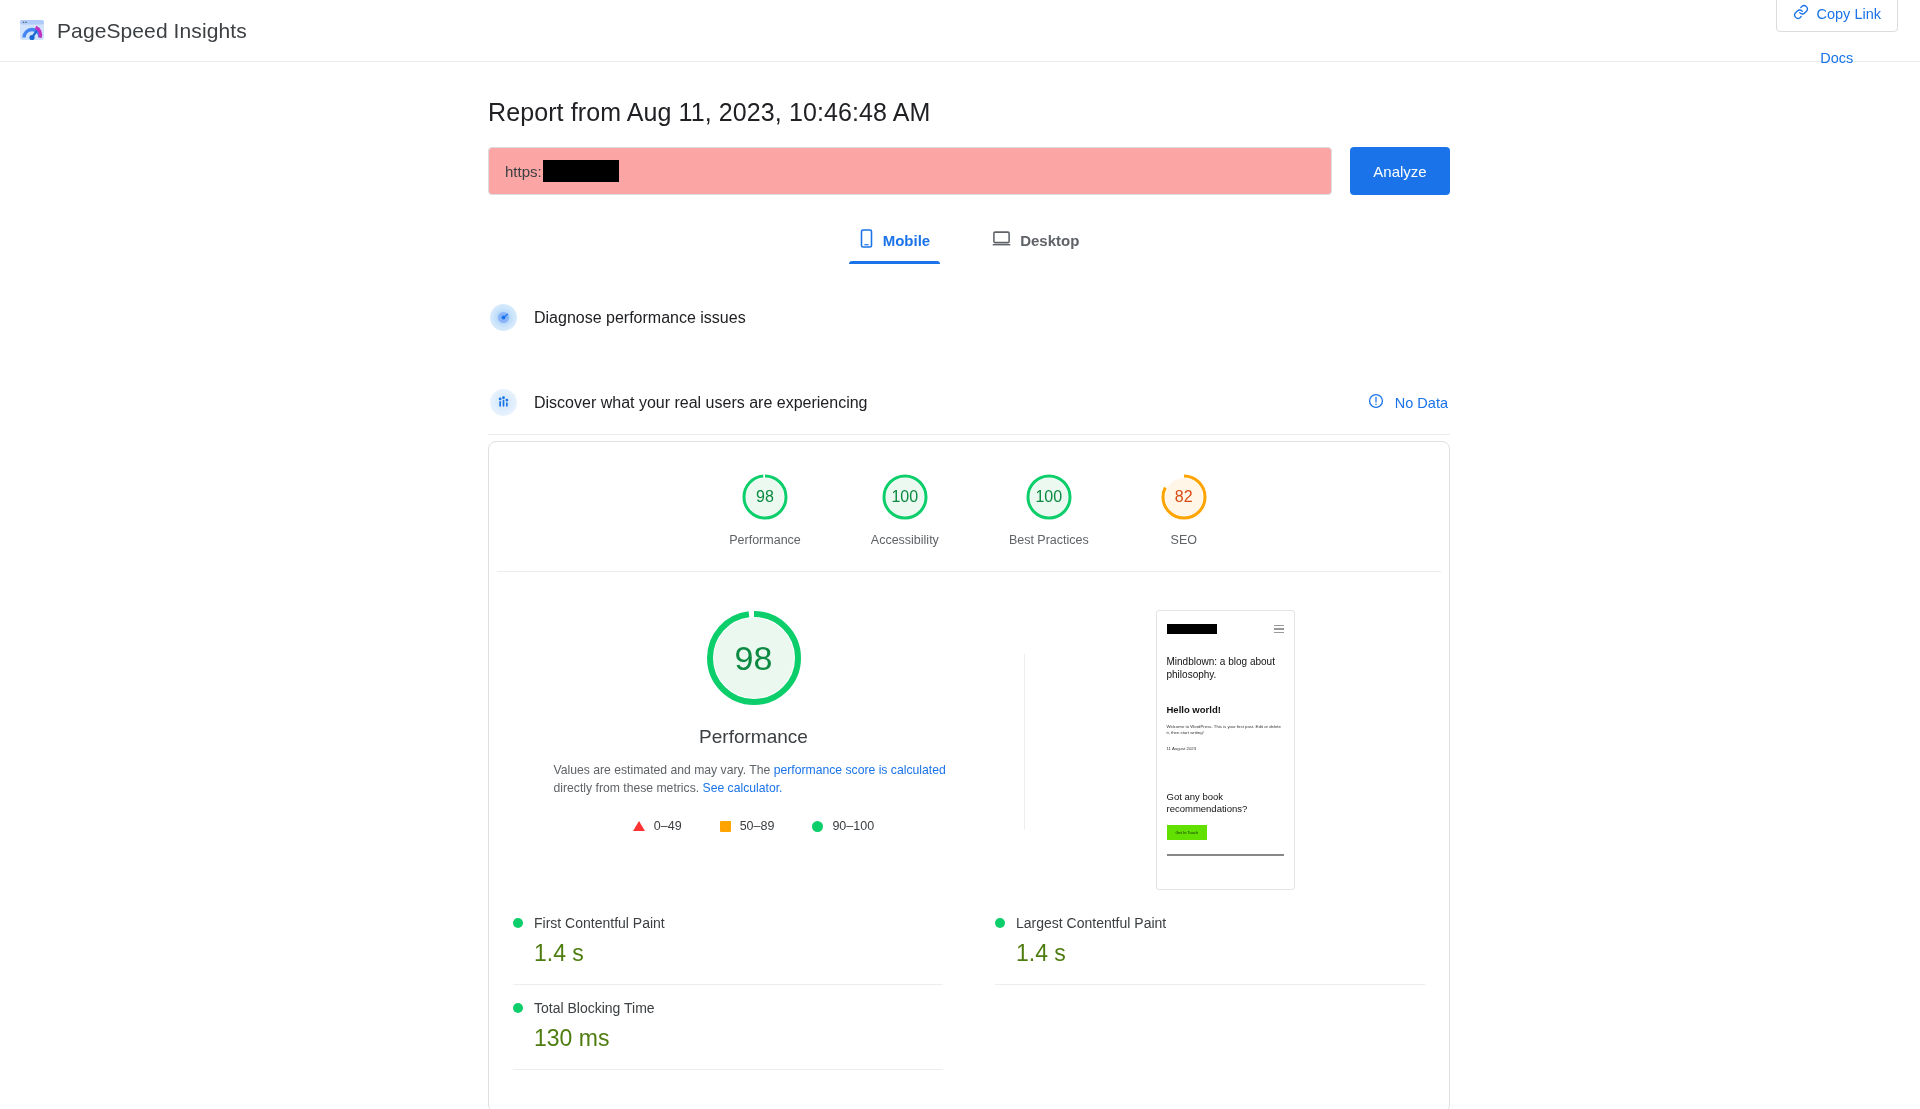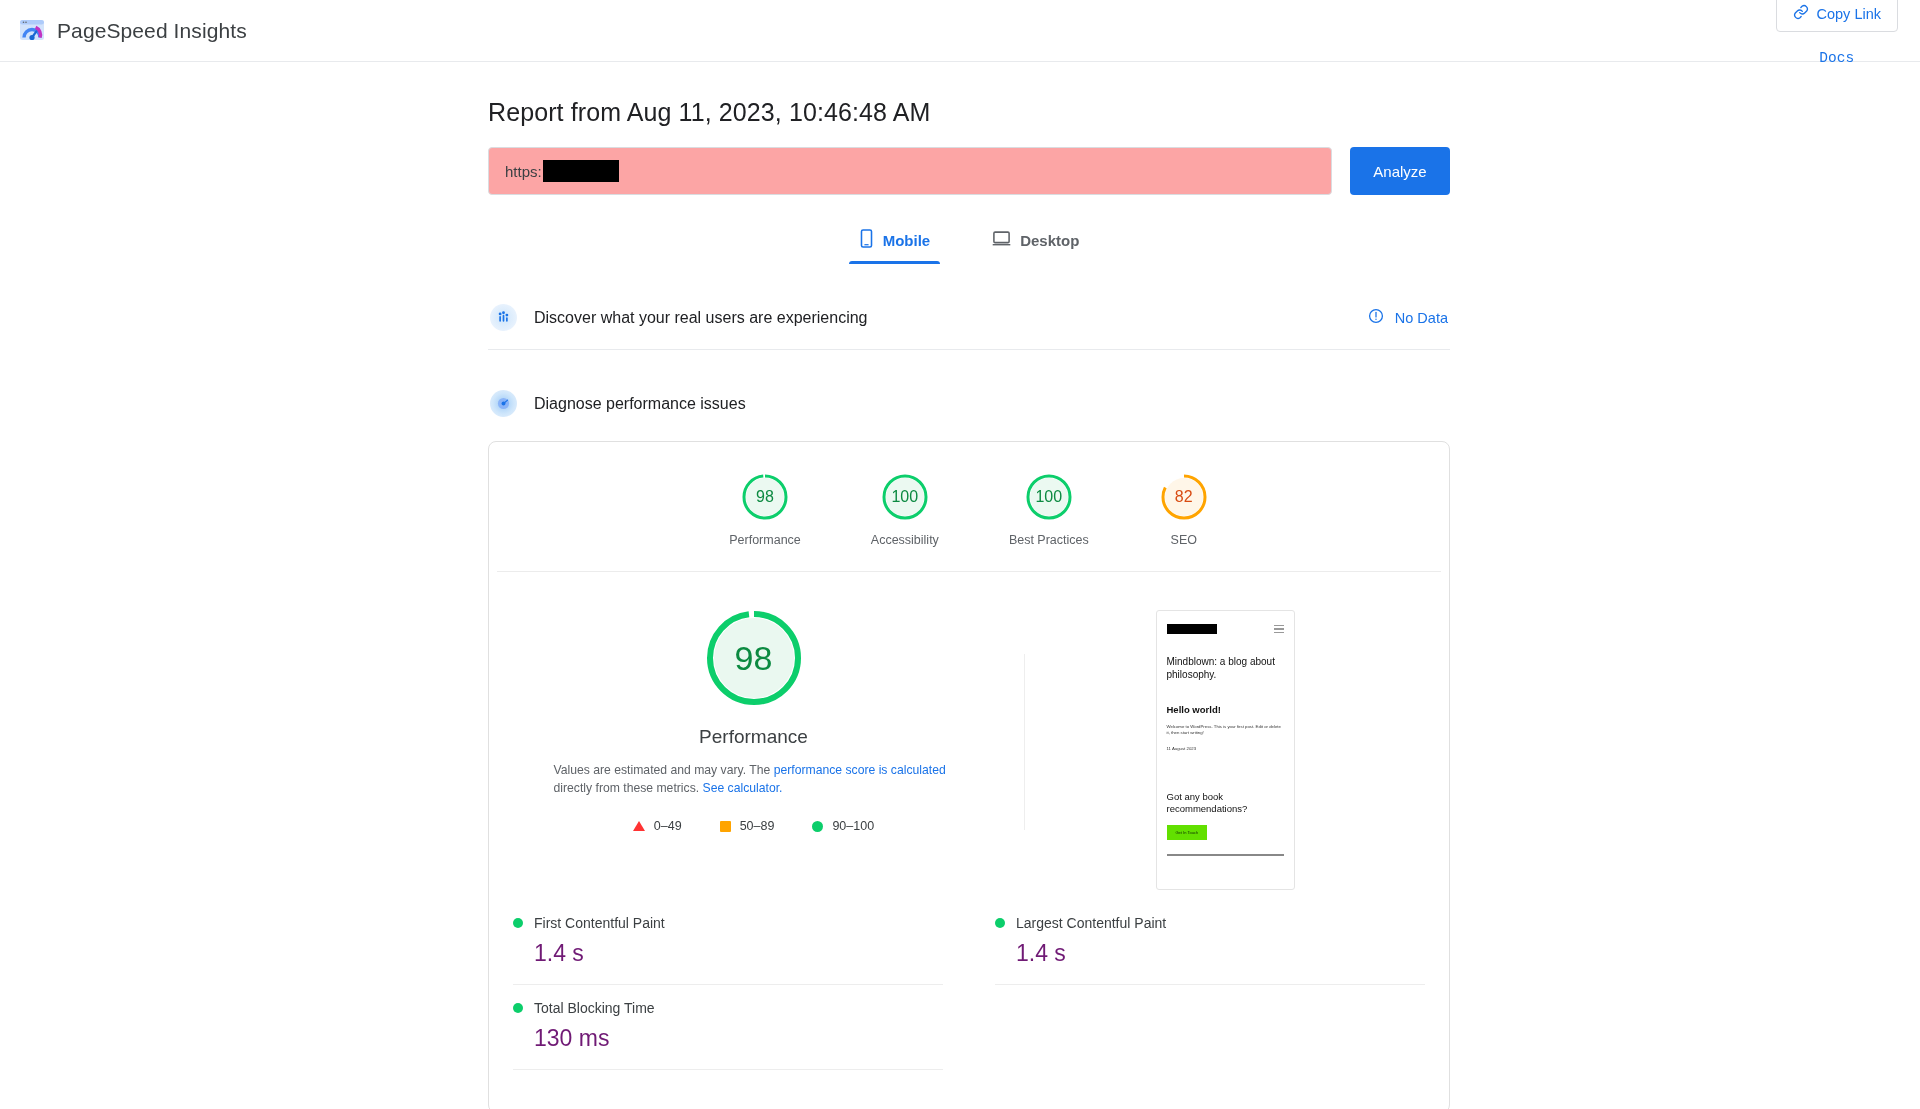--- a/index.html
+++ b/index.html
@@ -44,21 +44,20 @@
     font-size: 14.5px;
     background: #fff;
     cursor: pointer;
     font-family: "Liberation Sans", sans-serif;
   }
   .docs-link {
     color: #1a73e8;
     font-size: 14.5px;
     text-decoration: none;
     cursor: pointer;
-    font-family: Liberation Mono, monospace;
   }
 
   
   .page { width: 1920px; display: flex; justify-content: center; }
   .content { width: 962px; margin-left: 18px; padding-top: 18px; }
 
   .report-title {
     font-size: 25px;
     color: #202124;
     font-weight: 400;
@@ -301,21 +300,21 @@
   .metrics-col { flex: 1; }
   .metrics-col.left { padding-right: 26px; }
   .metrics-col.right { padding-left: 26px; }
   .metric {
     padding: 15px 0 17px 0;
     border-bottom: 1px solid #ededed;
   }
   .metric.last { border-bottom: none; }
   .metric-name { display: flex; align-items: center; gap: 11px; font-size: 14px; color: #3c4043; }
   .metric-dot { width: 10px; height: 10px; border-radius: 50%; background: #0cce6b; flex: 0 0 auto; }
-  .metric-value { font-size: 23px; color: #701a75; margin-top: 9px; margin-left: 21px; }
+  .metric-value { font-size: 23px; color: #4d7c0f; margin-top: 9px; margin-left: 21px; }
 </style>
 </head>
 <body>
 
 <div class="topbar">
   <div class="brand">
     <span class="brand-logo">
       <svg width="28" height="28" viewBox="0 0 28 28">
         <rect x="2" y="3" width="24" height="20" rx="2.5" fill="#d2e3fc"></rect>
         <rect x="2" y="3" width="24" height="4.5" rx="2.5" fill="#aecbfa"></rect>
@@ -370,20 +369,33 @@
         <span>
           <svg width="19" height="17" viewBox="0 0 22 18" fill="none" stroke="#5f6368" stroke-width="1.8">
             <rect x="2.2" y="1.6" width="17.6" height="12.2" rx="1.4"></rect>
             <line x1="0.8" y1="16.2" x2="21.2" y2="16.2" stroke-width="1.6"></line>
           </svg>
         </span>
         <span>Desktop</span>
       </div>
     </div>
 
+    <div class="section-row">
+      <div class="section-left">
+        <span class="round-icon diag">
+          <svg width="13" height="13" viewBox="0 0 14 14">
+            <circle cx="7" cy="7" r="6" fill="#8ab4f8"></circle>
+            <circle cx="7" cy="7" r="2.1" fill="#1a73e8"></circle>
+            <path d="M7 7 L11.4 3.4" stroke="#1a73e8" stroke-width="1.3" stroke-linecap="round"></path>
+          </svg>
+        </span>
+        <span class="section-label">Diagnose performance issues</span>
+      </div>
+    </div>
+
     <div class="section-row bordered">
       <div class="section-left">
         <span class="round-icon users">
           <svg width="15" height="15" viewBox="0 0 16 16" fill="#1a73e8">
             <circle cx="4.4" cy="4.2" r="1.5"></circle>
               <rect x="3.5" y="6.4" width="1.8" height="6" rx="0.9"></rect>
             <circle cx="8" cy="2.9" r="1.5"></circle>
               <rect x="7.1" y="5.1" width="1.8" height="7.3" rx="0.9"></rect>
             <circle cx="11.6" cy="5.4" r="1.5"></circle>
               <rect x="10.7" y="7.6" width="1.8" height="4.8" rx="0.9"></rect>
@@ -396,33 +408,20 @@
           <svg width="16" height="16" viewBox="0 0 20 20" fill="none" stroke="#1a73e8" stroke-width="1.6">
             <circle cx="10" cy="10" r="8"></circle>
             <line x1="10" y1="5.6" x2="10" y2="11.2" stroke-linecap="round"></line>
             <circle cx="10" cy="14" r="0.9" fill="#1a73e8" stroke="none"></circle>
           </svg>
         </span>
         <span>No Data</span>
       </div>
     </div>
 
-    <div class="section-row">
-      <div class="section-left">
-        <span class="round-icon diag">
-          <svg width="13" height="13" viewBox="0 0 14 14">
-            <circle cx="7" cy="7" r="6" fill="#8ab4f8"></circle>
-            <circle cx="7" cy="7" r="2.1" fill="#1a73e8"></circle>
-            <path d="M7 7 L11.4 3.4" stroke="#1a73e8" stroke-width="1.3" stroke-linecap="round"></path>
-          </svg>
-        </span>
-        <span class="section-label">Diagnose performance issues</span>
-      </div>
-    </div>
-
     <div class="report-card">
 
       <div class="gauges">
 
         <div class="gauge">
           <div class="gauge-ring">
             <svg width="50" height="50" viewBox="0 0 50 50">
               <circle cx="25" cy="25" r="19" fill="#ebf9f1"></circle>
               <circle cx="25" cy="25" r="21" fill="none" stroke="#0cce6b" stroke-width="3" stroke-dasharray="129.3 131.9" stroke-linecap="butt"></circle>
             </svg>

